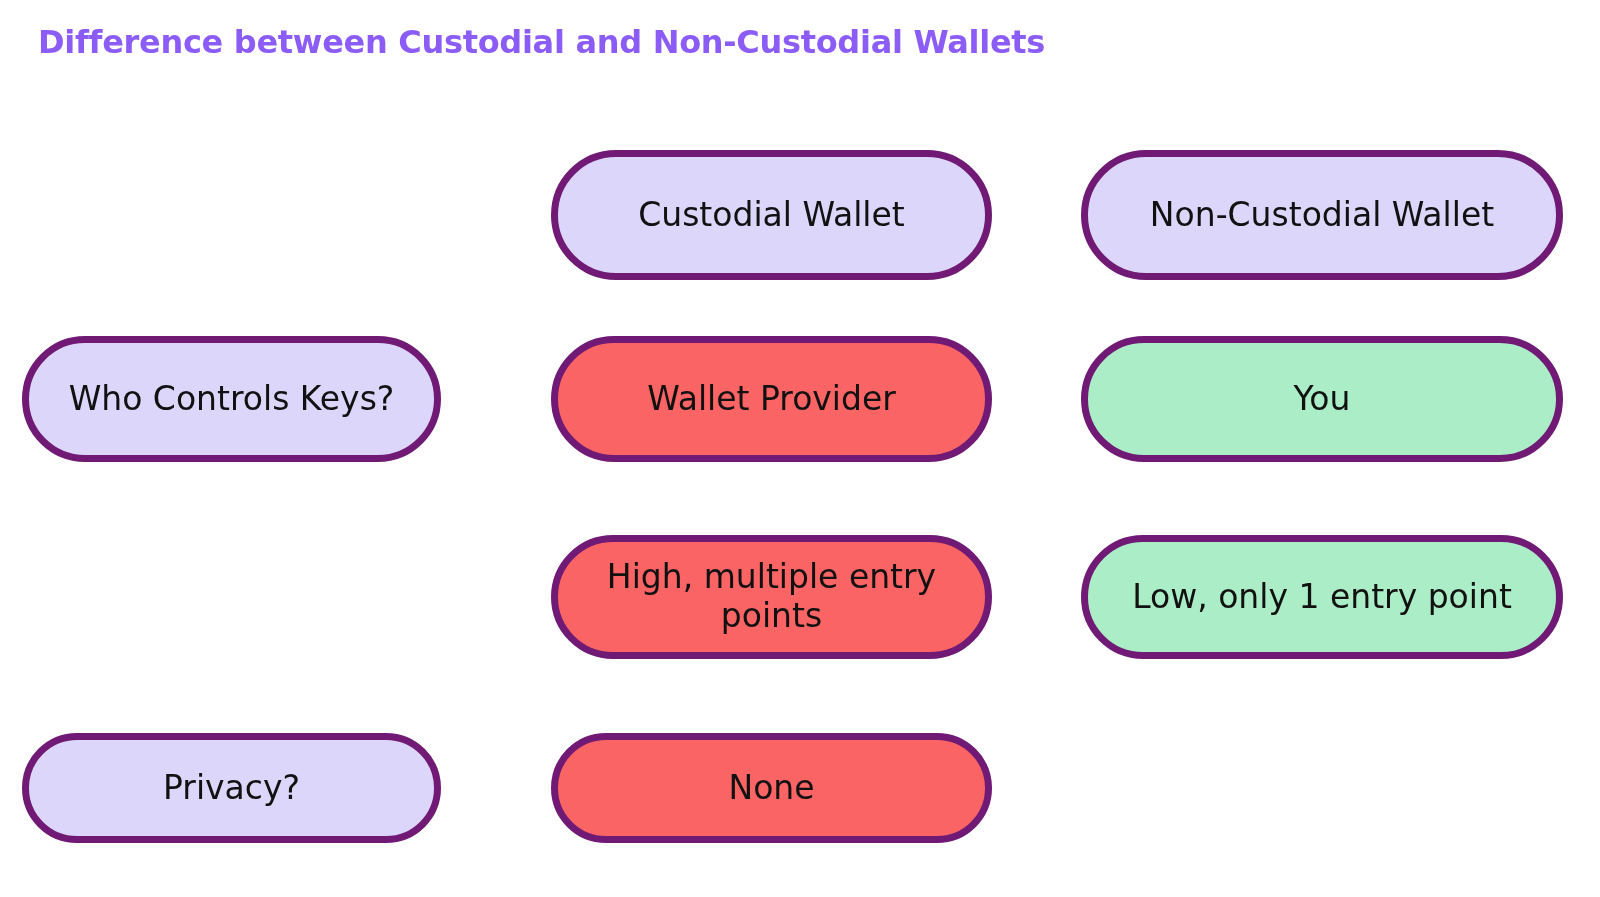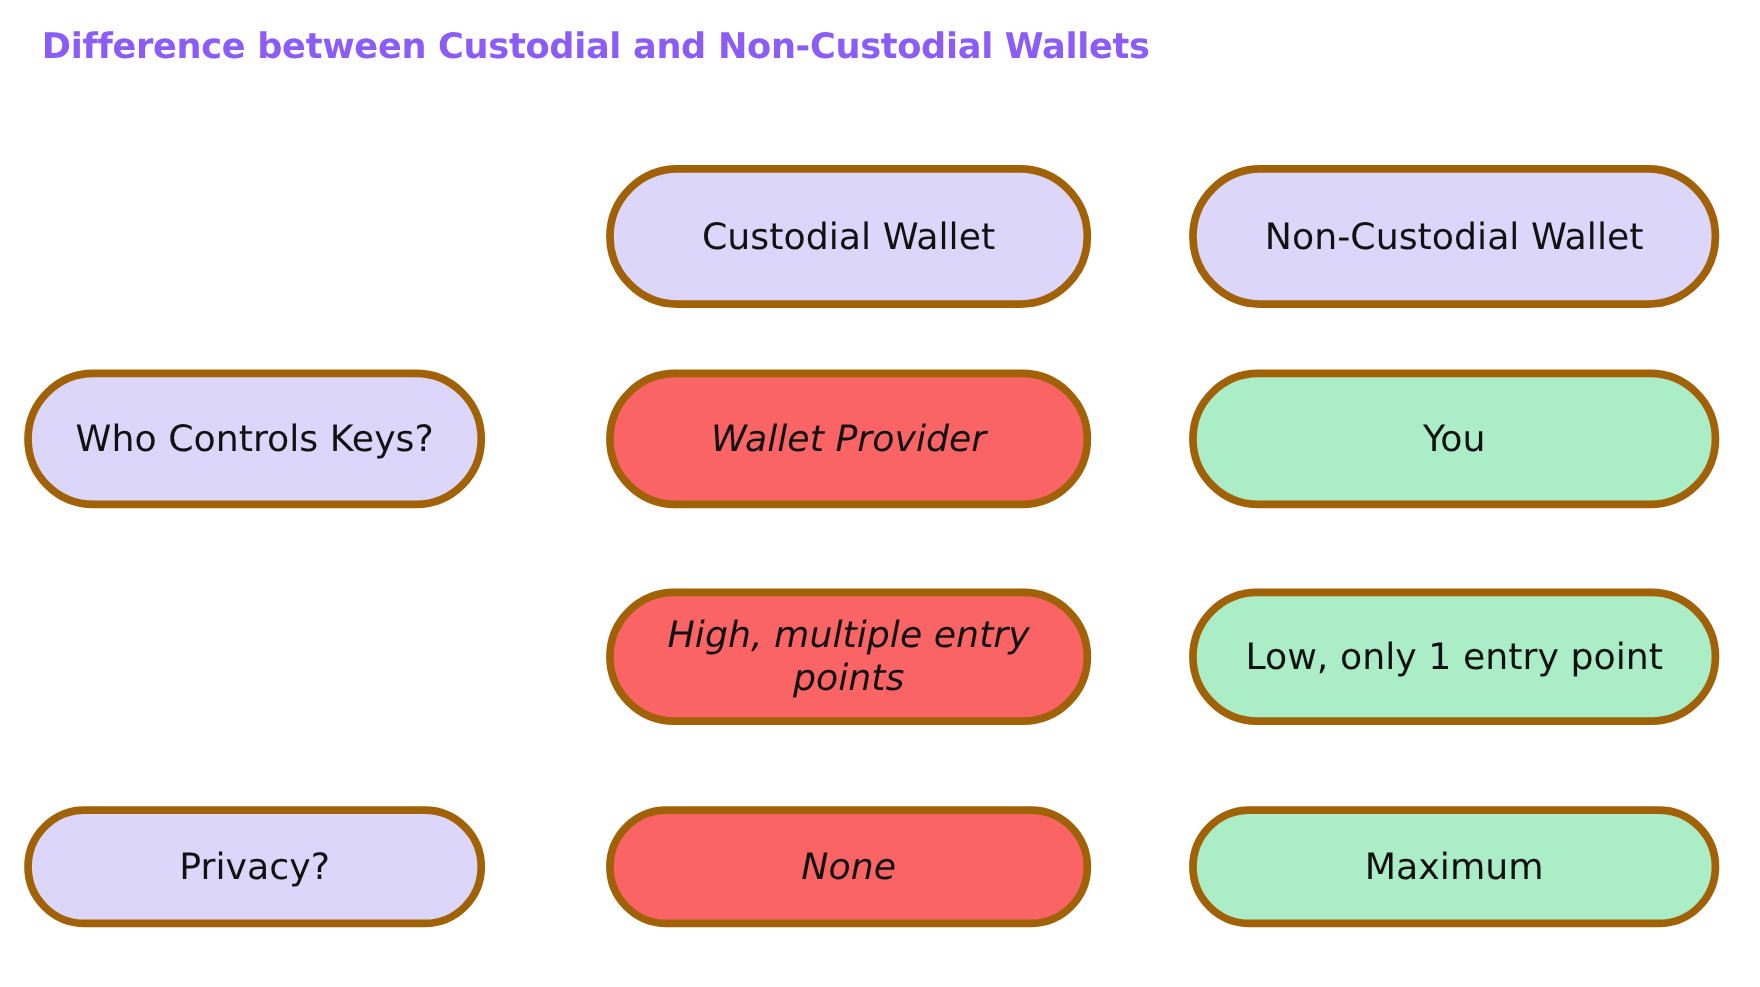--- a/index.html
+++ b/index.html
@@ -35,34 +35,34 @@
     position: absolute;
     left: 0;
     top: 0;
     width: 1600px;
     height: 897px;
   }
 
   .node {
     position: absolute;
     box-sizing: border-box;
-    border: 7px solid #a16207;
+    border: 7px solid #701a75;
     border-radius: 999px;
     display: flex;
     align-items: center;
     justify-content: center;
     text-align: center;
     font-size: 33px;
     line-height: 1.18;
     color: #111111;
     padding: 4px 22px;
   }
 
   .node.lavender { background: #dcd6fb; }
-  .node.red      { background: #fa6464; font-style: italic; }
+  .node.red      { background: #fa6464; }
   .node.green    { background: #abedc6; align-items: center; }
 
   .node-label {
     display: block;
     width: 100%;
   }
 
   
   .col-a { left: 22px;   width: 419px; }
   .col-b { left: 551px;  width: 441px; }
@@ -111,17 +111,14 @@
   </div>
 
   <div class="node lavender col-a row-3">
     <span class="node-label">Privacy?</span>
   </div>
 
   <div class="node red col-b row-3">
     <span class="node-label">None</span>
   </div>
 
-  <div class="node green col-c row-3">
-    <span class="node-label">Maximum</span>
-  </div>
 
 </div>
 
 </body></html>

